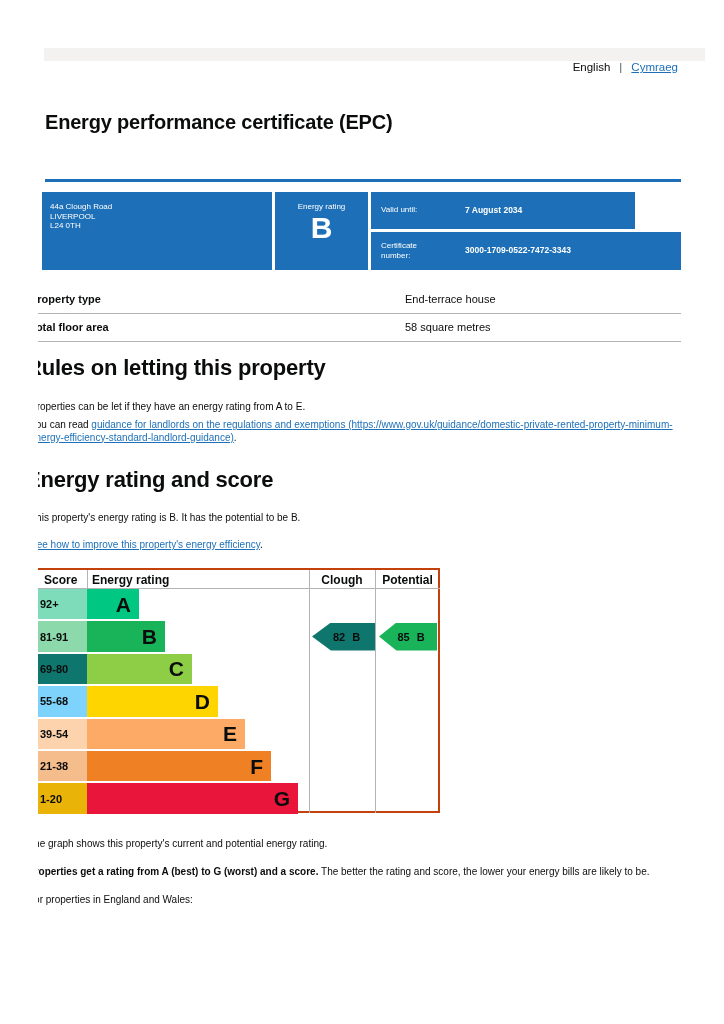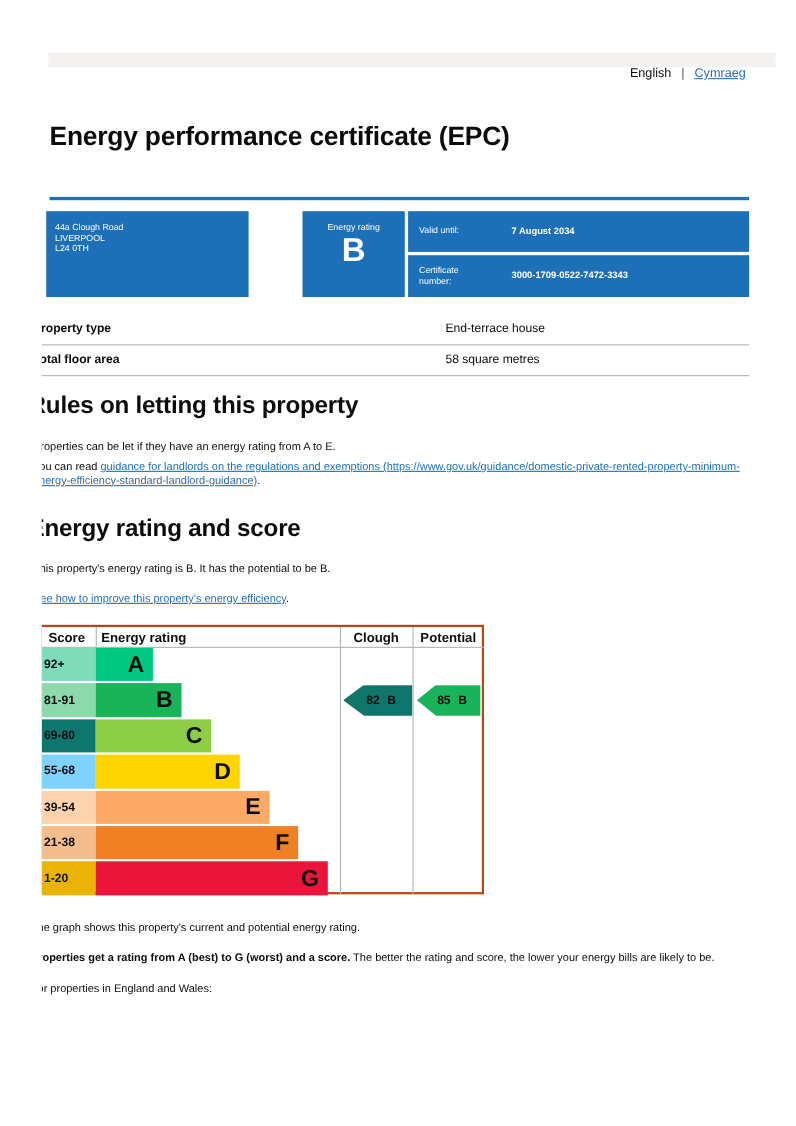--- a/index.html
+++ b/index.html
@@ -10,30 +10,30 @@
   }
   .abs{position:absolute;}
 
   
   .topbar{left:44px;top:48px;width:661px;height:13px;background:#f3f2f1;}
   .langbar{top:61px;right:46px;font-size:11.5px;white-space:nowrap;}
   .langbar .sep{color:#505a5f;margin:0 9px;}
   a.govlink{color:#1d70b8;text-decoration:underline;cursor:pointer;}
 
   
-  .page-title{left:45px;top:111px;font-size:24px;font-weight:700;letter-spacing:-0.2px;}
+  .page-title{left:45px;top:111px;font-size:20px;font-weight:700;letter-spacing:-0.2px;}
   .blue-rule{left:45px;top:179px;width:636px;height:3px;background:#1d70b8;}
 
   
   .sbox{background:#1d70b8;color:#ffffff;box-sizing:border-box;}
-  .sbox-address{left:42px;top:192px;width:184px;height:78px;padding:10px 16px 0 8px;font-size:8px;line-height:9.5px;}
+  .sbox-address{left:42px;top:192px;width:230px;height:78px;padding:10px 16px 0 8px;font-size:8px;line-height:9.5px;}
   .sbox-rating{left:275px;top:192px;width:93px;height:78px;text-align:center;}
   .sbox-rating .lbl{display:block;font-size:8px;margin-top:10px;}
   .sbox-rating .big{display:block;font-size:30px;font-weight:700;margin-top:2px;line-height:30px;}
-  .sbox-valid{left:371px;top:192px;width:310px;height:37px;}
+  .sbox-valid{left:371px;top:192px;width:264px;height:37px;}
   .sbox-cert{left:371px;top:232px;width:310px;height:38px;}
   .sbox .flabel{position:absolute;left:10px;font-size:8px;line-height:9.5px;}
   .sbox .fvalue{position:absolute;left:94px;font-size:8.5px;font-weight:700;}
 
   
   .prow{left:30px;width:651px;height:28px;border-bottom:1px solid #b1b4b6;font-size:11px;}
   .prow .plabel{position:absolute;left:0;top:8px;font-weight:700;}
   .prow .pvalue{position:absolute;left:332px;top:8px;padding-left:43px;}
 
   

